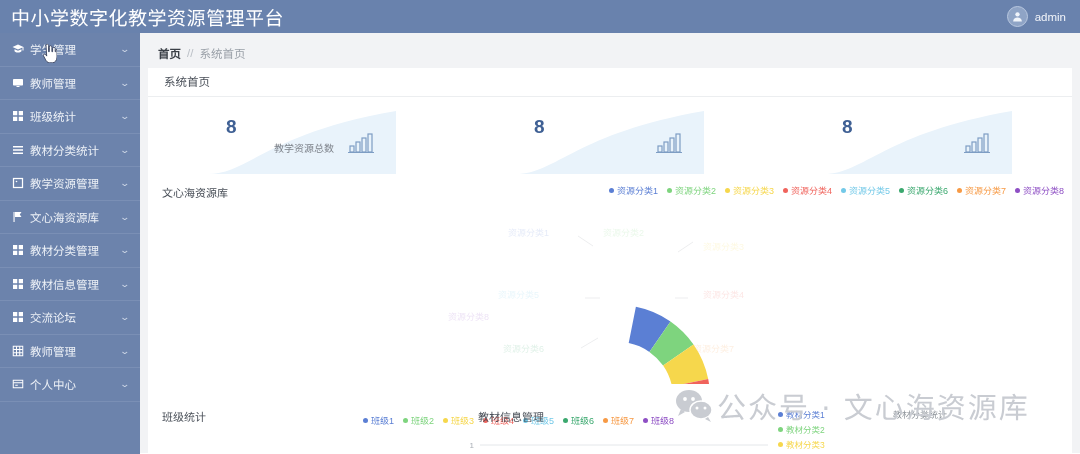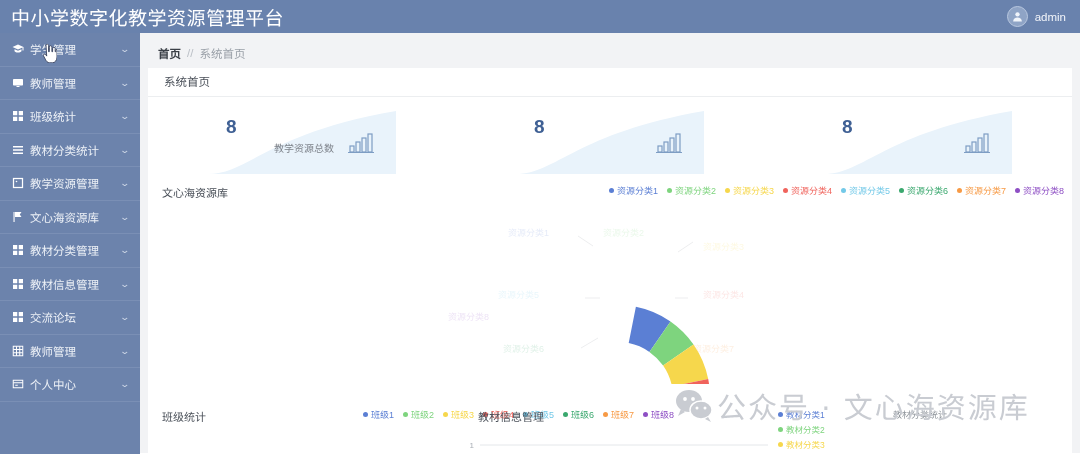--- a/index.html
+++ b/index.html
@@ -144,21 +144,21 @@
   .lg-dot { width: 5px; height: 5px; border-radius: 50%; display: block; }
 
   .pie-area { position: absolute; left: 0; top: 18px; width: 924px; height: 182px; }
 
   
   .section-bottom {
     position: absolute; left: 0; bottom: 0; width: 924px; height: 60px;
   }
   .bl-title { position: absolute; left: 14px; top: 10px; font-size: 11px; color: #4a5059; }
   .legend-class {
-    position: absolute; left: 215px; top: 10px;
+    position: absolute; left: 215px; top: 16px;
     display: flex; gap: 9px; font-size: 9px;
   }
   .br-title { position: absolute; left: 330px; top: 10px; font-size: 11px; color: #4a5059; }
   .br-axis { position: absolute; left: 320px; top: 36px; }
   .legend-v {
     position: absolute; left: 630px; top: 10px;
     display: flex; flex-direction: column; gap: 3px; font-size: 8.5px;
   }
   .v-title { position: absolute; left: 745px; top: 10px; font-size: 9px; color: #8c9298; }
 

